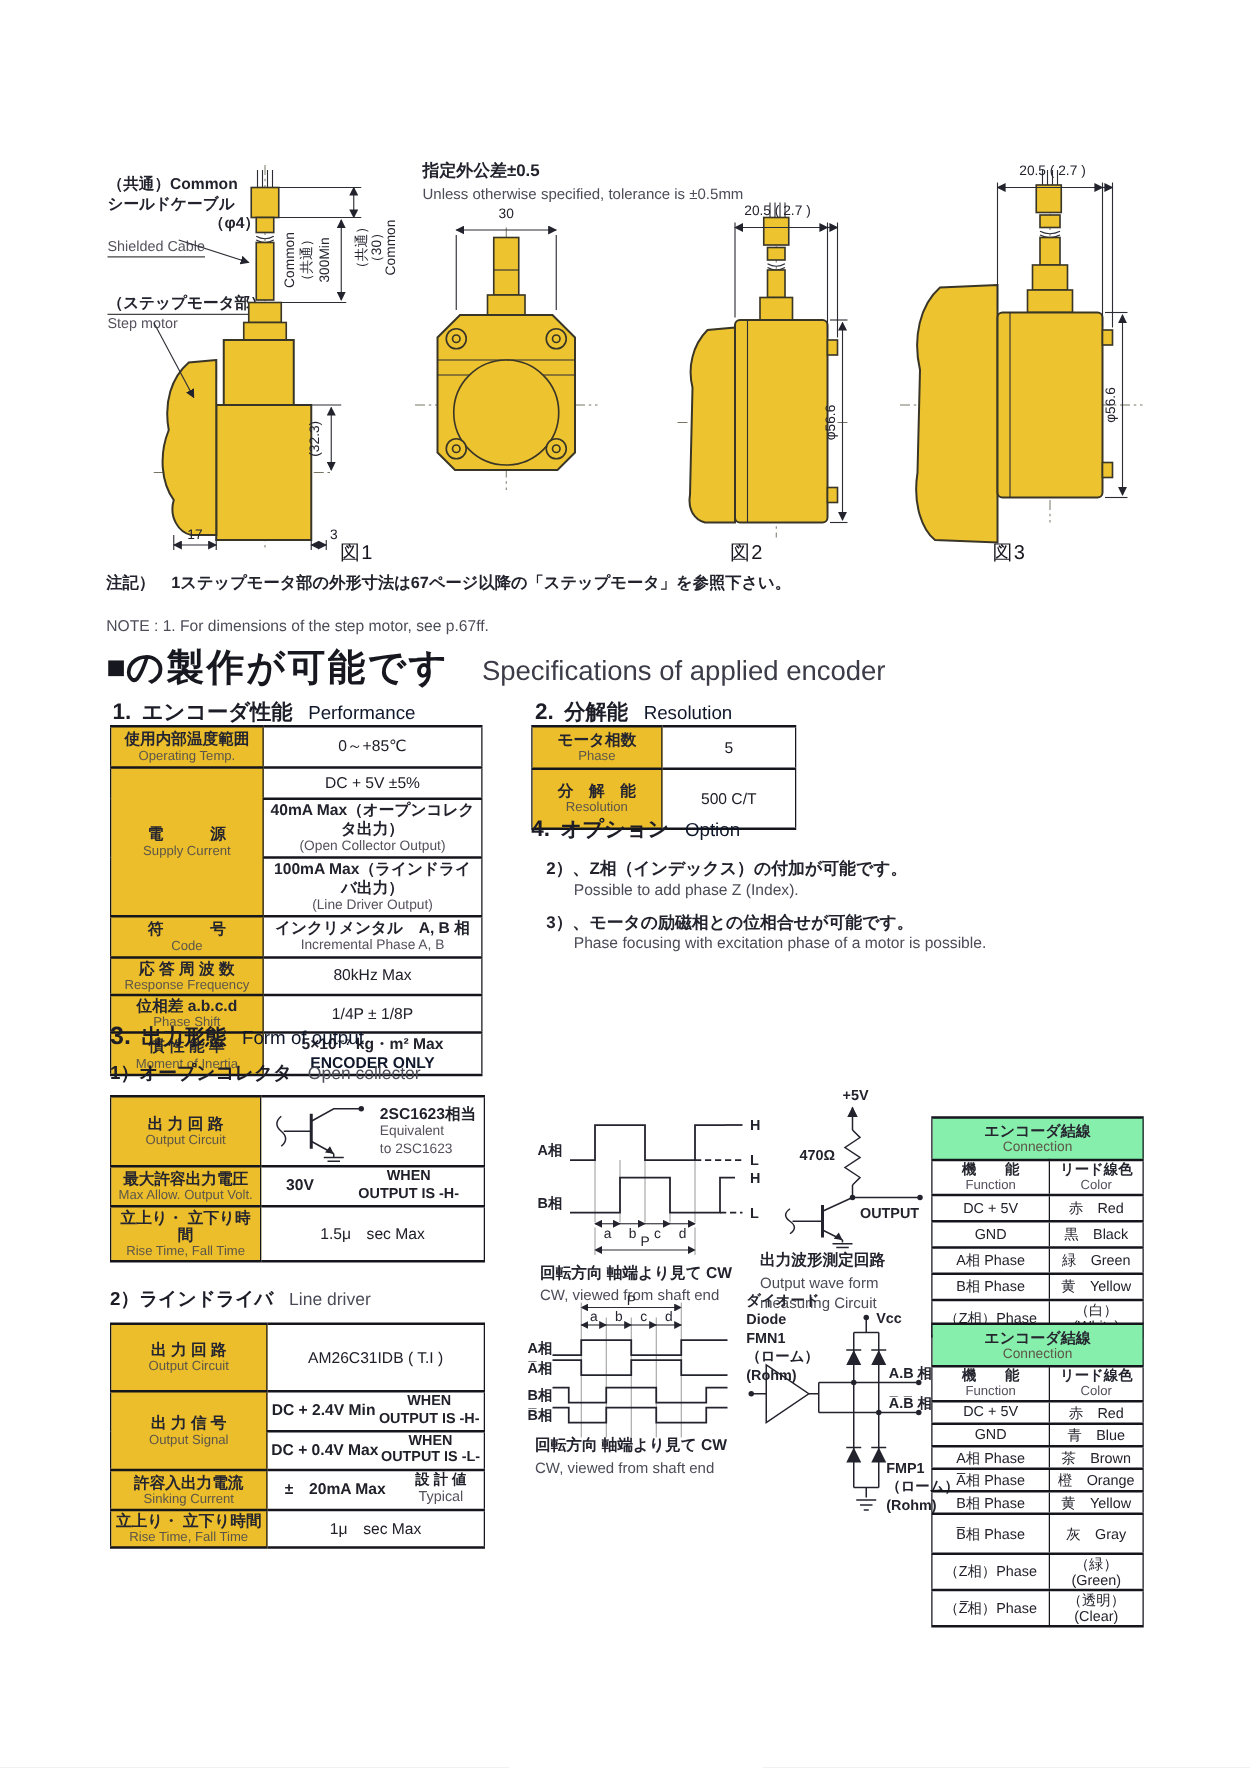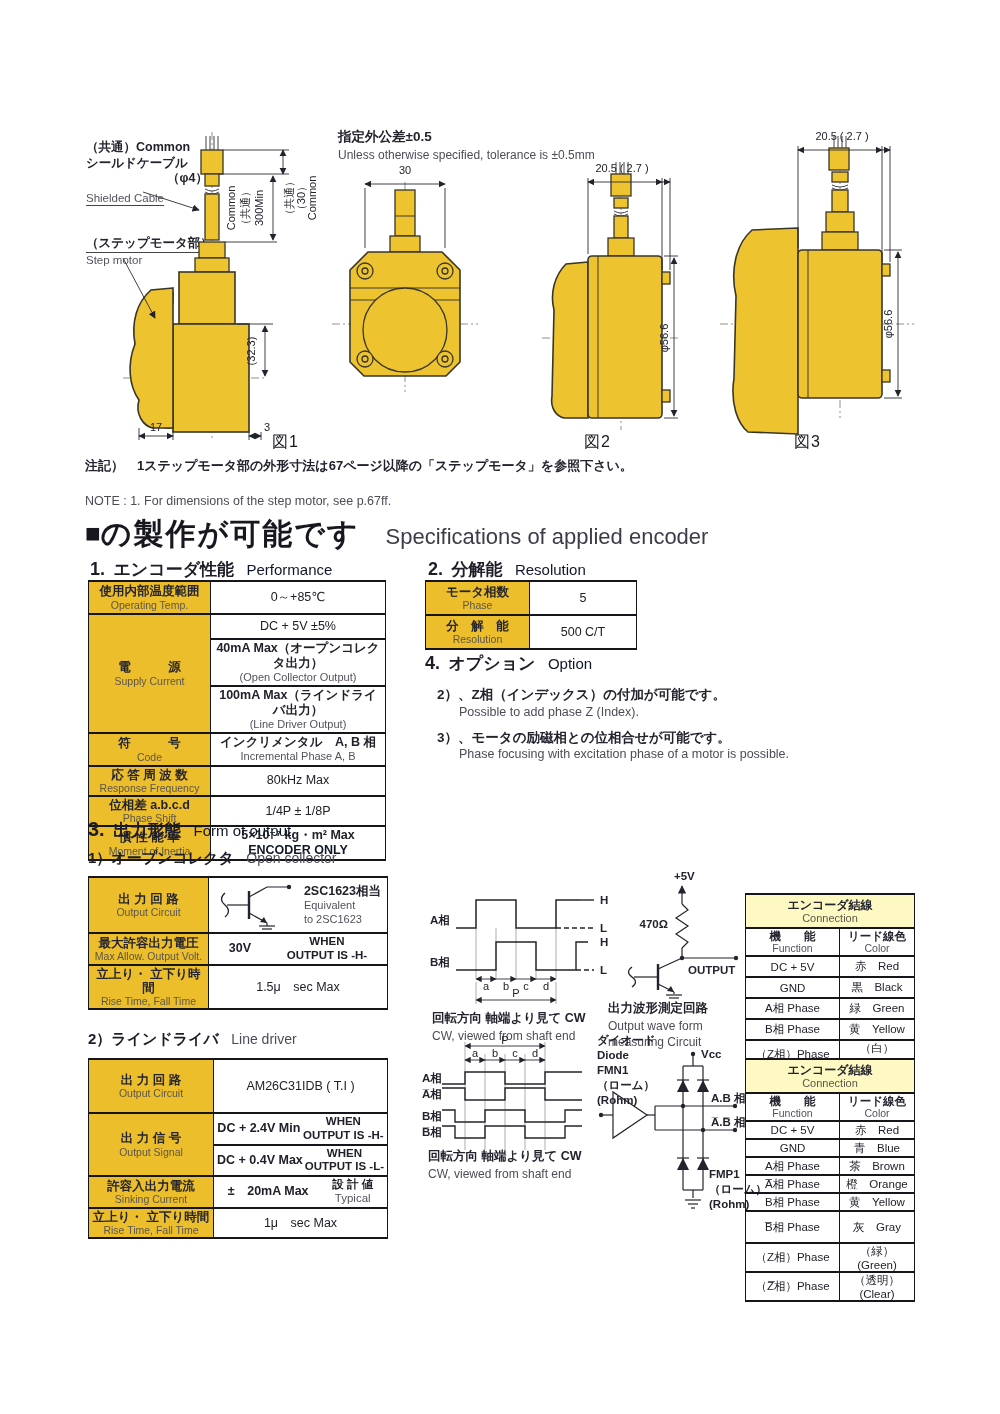--- a/index.html
+++ b/index.html
@@ -39,21 +39,21 @@
   td.val{text-align:center;font-size:12.5px;color:#20202a;line-height:1.2;}
   td.val .v-main{font-size:12.5px;font-weight:bold;color:#22222c;}
   td.val .v-sub{font-size:11px;color:#55505c;}
   td.val .v-strong{font-size:12.5px;font-weight:bold;color:#0f172a;}
   .when{display:flex;justify-content:space-around;align-items:center;}
   .when .wv{font-size:12.5px;font-weight:bold;}
   .when .ww{font-size:11.5px;font-weight:bold;text-align:center;line-height:1.2;}
   
   table.conn{position:absolute;border-collapse:collapse;table-layout:fixed;}
   table.conn td{border:1px solid #15151c;border-top-width:2px;border-bottom-width:2px;text-align:center;padding:0 2px;}
-  td.conn-title{background:#fef9c3;margin-left:28px;}
+  td.conn-title{background:#86efac;margin-left:28px;}
   td.conn-title .jp{font-size:12px;font-weight:bold;color:#25252f;line-height:1.2;}
   td.conn-title .en{font-size:11px;color:#5d5648;line-height:1.1;}
   tr.conn-cols td{background:#ffffff;}
   tr.conn-cols .jp2{font-size:11.5px;font-weight:bold;color:#25252f;line-height:1.15;}
   tr.conn-cols .en{font-size:10.5px;color:#55505c;line-height:1.1;}
   tr.conn-data td{font-size:11.5px;color:#22222c;}
   
   .opt-wrap{position:absolute;}
   .opt-item{margin-bottom:9px;}
   .opt-jp{font-size:13.5px;font-weight:bold;color:#23232e;line-height:1.3;}
@@ -354,21 +354,21 @@
         <col>
       </colgroup>
     <tbody>
         <tr style="height:34px">
       <td class="lbl">
             <div class="jp">モータ相数</div>
             <div class="en">Phase</div>
           </td>
       <td class="val">5</td>
     </tr>
-    <tr style="height:34px">
+    <tr style="height:48px">
       <td class="lbl">
             <div class="jp">分　解　能</div>
             <div class="en">Resolution</div>
           </td>
       <td class="val">500 C/T</td>
     </tr>
   </tbody>
     </table>
 
   <div class="sub-h" style="left:425px;top:652px;">

